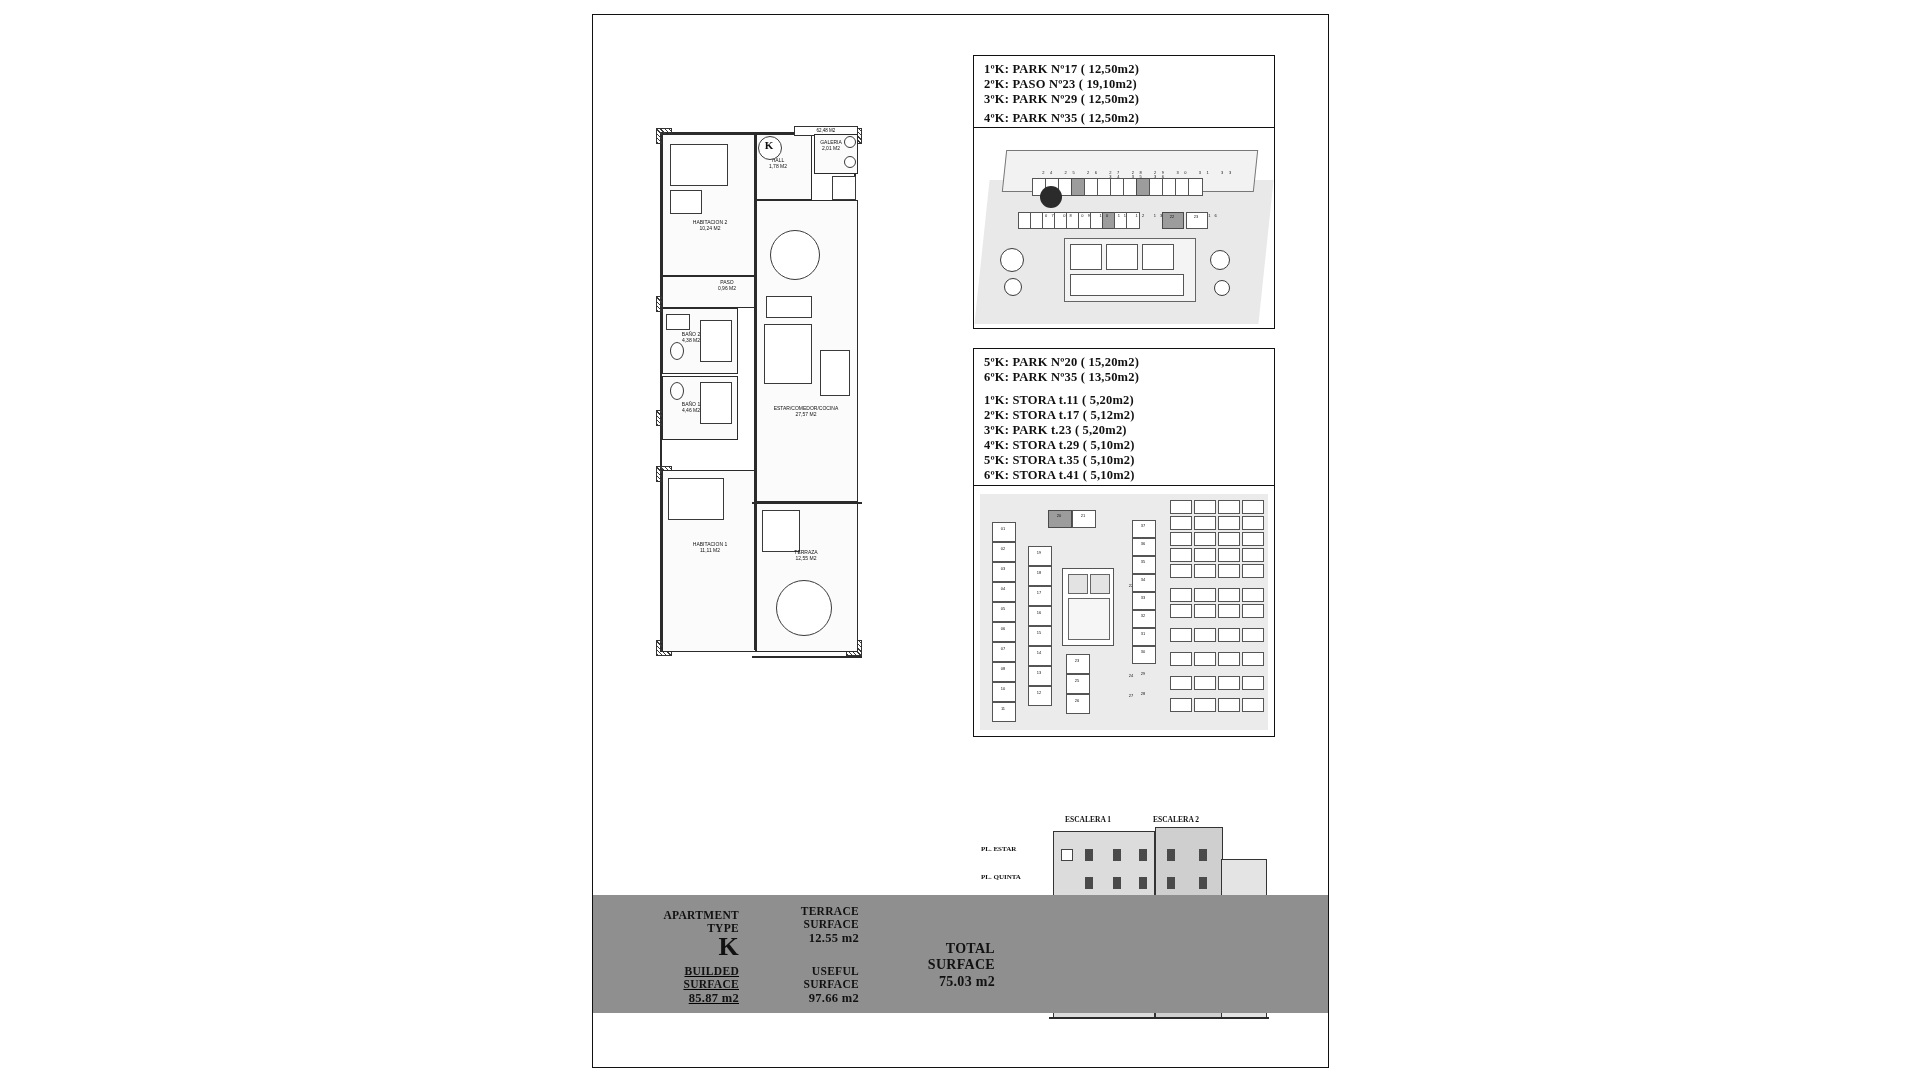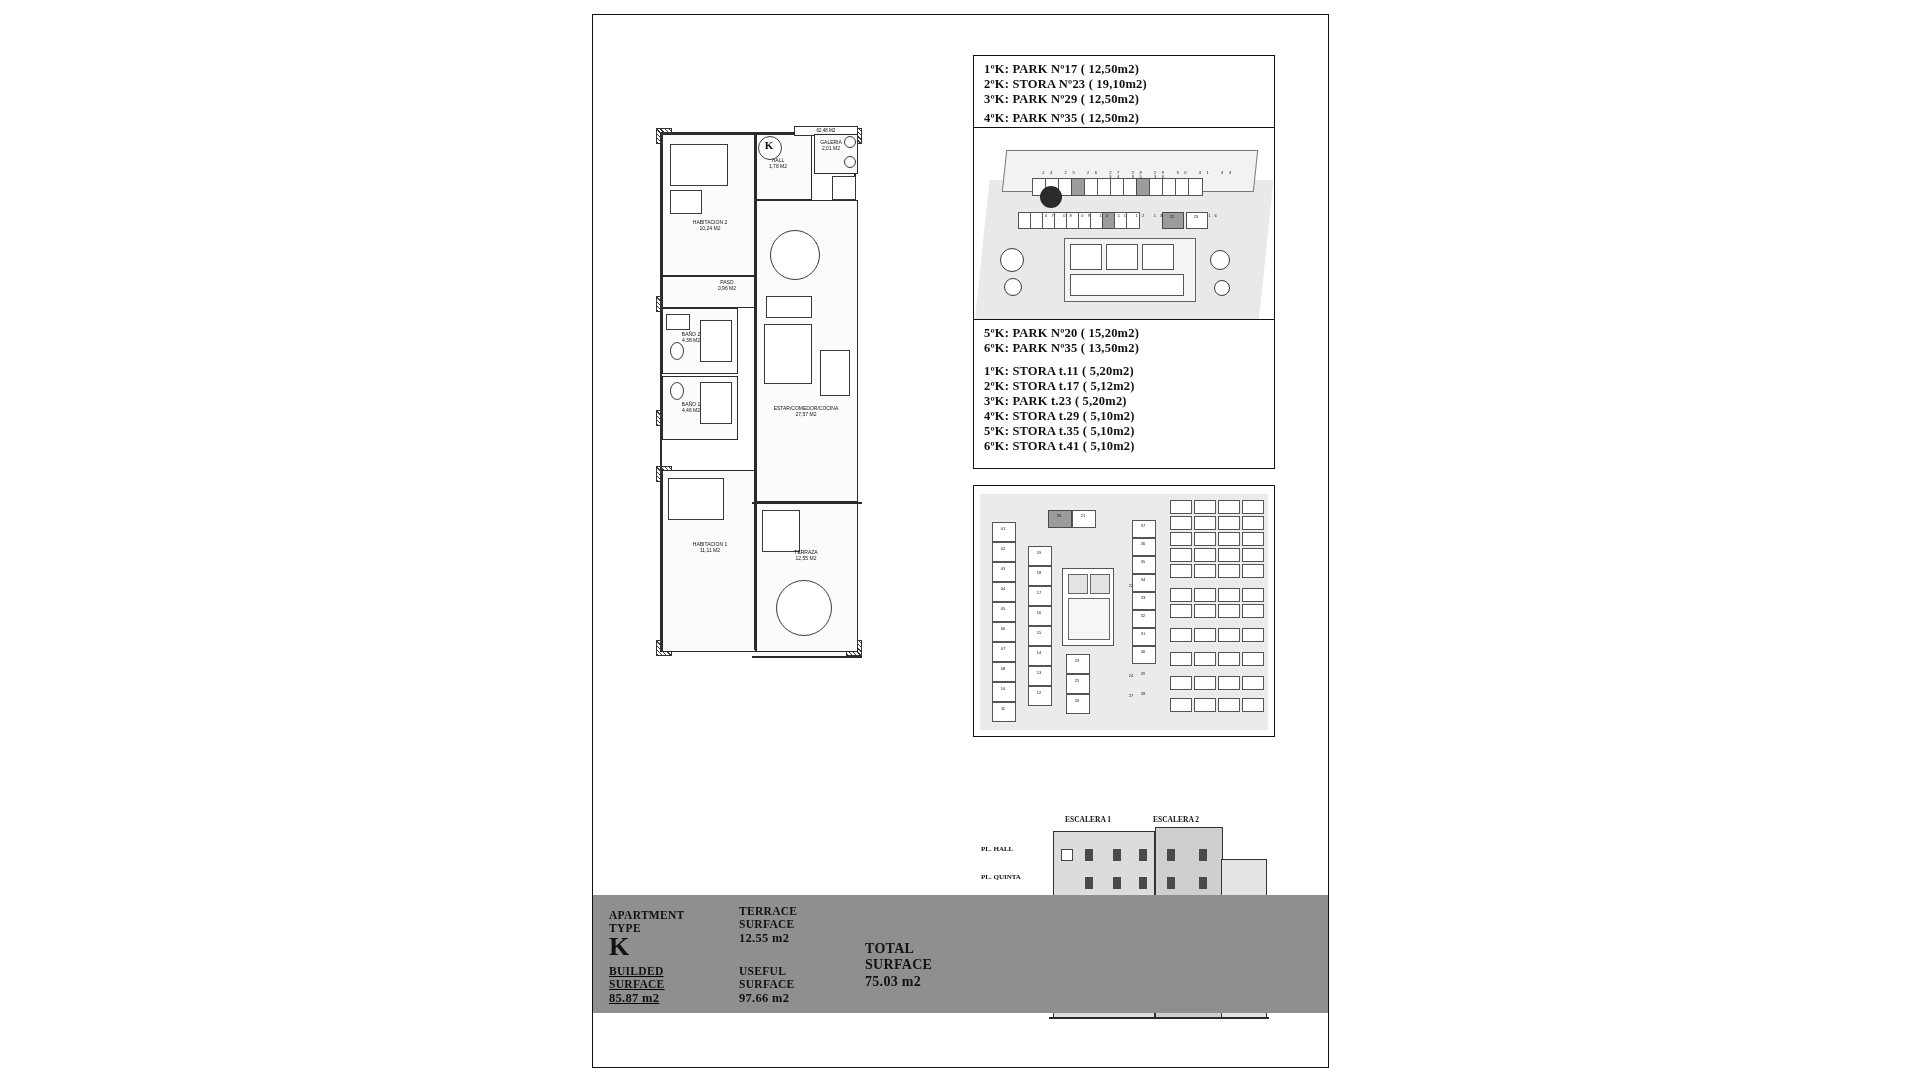--- a/index.html
+++ b/index.html
@@ -26,21 +26,21 @@
 
   
   .sitebg{position:absolute;background:#e9e9e9;}
   .darkcell{position:absolute;background:#9c9c9c;border:.5px solid #4a4a4a;}
   .cell{position:absolute;background:#fff;border:.5px solid #555;}
   .cellnum{position:absolute;font-size:4px;color:#111;text-align:center;line-height:1;}
 
   
   #summary{position:absolute;left:0;top:880px;width:735px;height:118px;background:#8f8f8f;}
   #summary .cap{font-family:"Liberation Serif", serif;font-weight:bold;color:#111;letter-spacing:.3px;}
-  .sumblk{position:absolute;text-align:left;}
+  .sumblk{position:absolute;text-align:right;}
   .sumtitle{font-size:11.5px;line-height:13px;}
   .sumval{font-size:12.5px;line-height:15px;}
 
   #delivery{position:absolute;left:0;top:1000px;width:735px;height:22px;}
   #delivery span{font-family:"Liberation Serif", serif;font-weight:bold;font-size:14px;color:#111;position:absolute;left:-10px;top:0;}
 
   
   #elev{position:absolute;left:450px;top:800px;width:270px;height:205px;}
   .floorlbl{position:absolute;font-family:"Liberation Serif",serif;font-weight:bold;font-size:7px;color:#111;white-space:nowrap;}
   .bld{position:absolute;background:#dcdcdc;border:.8px solid #333;}
@@ -120,21 +120,21 @@
     <div class="room" style="left:108px;top:392px;width:100px;height:148px;"></div>
     <div class="furn" style="left:114px;top:400px;width:36px;height:40px;"></div>
     <div class="circ" style="left:128px;top:470px;width:54px;height:54px;"></div>
     <div class="lbl abs" style="left:120px;top:440px;width:76px;"><span>TERRAZA</span><br><span>12,55 M2</span></div>
     <div class="wall" style="left:104px;top:392px;width:110px;height:1.5px;"></div>
     <div class="wall" style="left:104px;top:546px;width:110px;height:1.5px;"></div>
   </div>
 
   <div class="box" style="left:380px;top:40px;width:300px;height:72px;">
     <div class="txtline" style="margin:6px 0 0 10px;">1ºK: PARK Nº17 ( 12,50m2)</div>
-    <div class="txtline" style="margin:0 0 0 10px;">2ºK: STORA Nº23 ( 19,10m2)</div>
+    <div class="txtline" style="margin:0 0 0 10px;">2ºK: PASO Nº23 ( 19,10m2)</div>
     <div class="txtline" style="margin:0 0 4px 10px;">3ºK: PARK Nº29 ( 12,50m2)</div>
     <div class="txtline" style="margin:0 0 0 10px;">4ºK: PARK Nº35 ( 12,50m2)</div>
   </div>
 
   <div class="box" style="left:380px;top:112px;width:300px;height:200px;overflow:hidden;">
     <div class="sitebg" style="left:8px;top:52px;width:284px;height:144px;transform:skewX(-6deg);"></div>
     <div class="sitebg" style="left:30px;top:22px;width:250px;height:40px;background:#f2f2f2;border:1px solid #777;transform:skewX(-6deg);"></div>
 
     <div class="abs" style="left:58px;top:50px;width:215px;height:16px;">
       <div class="cell" style="left:0px;top:0;width:13px;height:16px;"></div>
@@ -177,21 +177,21 @@
     <div class="abs" style="left:132px;top:116px;width:30px;height:24px;background:#fff;border:1px solid #555;"></div>
     <div class="abs" style="left:168px;top:116px;width:30px;height:24px;background:#fff;border:1px solid #555;"></div>
     <div class="abs" style="left:96px;top:146px;width:112px;height:20px;background:#fff;border:1px solid #555;"></div>
     <div class="circ" style="left:26px;top:120px;width:22px;height:22px;"></div>
     <div class="circ" style="left:30px;top:150px;width:16px;height:16px;"></div>
     <div class="circ" style="left:236px;top:122px;width:18px;height:18px;"></div>
     <div class="circ" style="left:240px;top:152px;width:14px;height:14px;"></div>
     <div class="abs" style="left:66px;top:58px;width:22px;height:22px;border-radius:50%;background:#2b2b2b;"></div>
   </div>
 
-  <div class="box" style="left:380px;top:304px;width:300px;height:148px;">
+  <div class="box" style="left:380px;top:333px;width:300px;height:148px;">
     <div class="txtline" style="margin:6px 0 0 10px;">5ºK: PARK Nº20 ( 15,20m2)</div>
     <div class="txtline" style="margin:0 0 0 10px;">6ºK: PARK Nº35 ( 13,50m2)</div>
     <div style="height:8px;"></div>
     <div class="txtline" style="margin:0 0 0 10px;">1ºK: STORA t.11 ( 5,20m2)</div>
     <div class="txtline" style="margin:0 0 0 10px;">2ºK: STORA t.17 ( 5,12m2)</div>
     <div class="txtline" style="margin:0 0 0 10px;">3ºK: PARK t.23 ( 5,20m2)</div>
     <div class="txtline" style="margin:0 0 0 10px;">4ºK: STORA t.29 ( 5,10m2)</div>
     <div class="txtline" style="margin:0 0 0 10px;">5ºK: STORA t.35 ( 5,10m2)</div>
     <div class="txtline" style="margin:0 0 0 10px;">6ºK: STORA t.41 ( 5,10m2)</div>
   </div>
@@ -367,21 +367,21 @@
     <div class="winD" style="left:124px;top:146px;width:8px;height:12px;"></div>
     <div class="winD" style="left:156px;top:146px;width:8px;height:12px;"></div>
     <div class="winD" style="left:42px;top:174px;width:8px;height:12px;"></div>
     <div class="winD" style="left:70px;top:174px;width:8px;height:12px;"></div>
     <div class="winD" style="left:96px;top:174px;width:8px;height:12px;"></div>
     <div class="winD" style="left:124px;top:174px;width:8px;height:12px;"></div>
     <div class="winD" style="left:156px;top:174px;width:8px;height:12px;"></div>
 
     <div class="thinline" style="left:6px;top:202px;width:220px;height:1.5px;"></div>
 
-    <div class="floorlbl" style="left:-62px;top:30px;">PL. HALL</div>
+    <div class="floorlbl" style="left:-62px;top:30px;">PL. ESTAR</div>
     <div class="floorlbl" style="left:-62px;top:58px;">PL. QUINTA</div>
     <div class="floorlbl" style="left:-62px;top:86px;">PL. CUARTA</div>
     <div class="floorlbl" style="left:-66px;top:114px;">PL. TERCERA</div>
     <div class="floorlbl" style="left:-70px;top:142px;">PL. SEGUNDA</div>
     <div class="floorlbl" style="left:-68px;top:170px;">PL. PRIMERA</div>
   </div>
 
   <div id="summary">
     <div class="sumblk" style="left:16px;top:14px;width:130px;">
       <div class="cap sumtitle" style="white-space:pre-line;">APARTMENT

